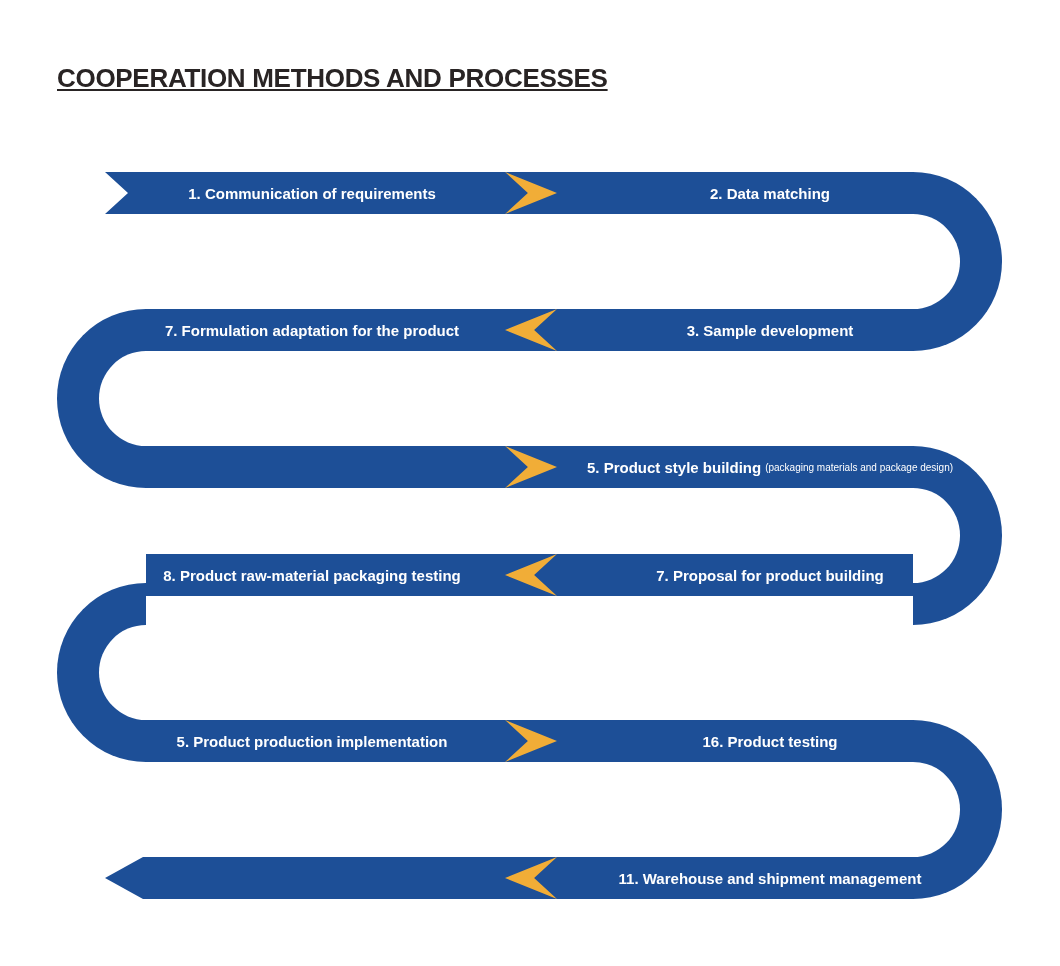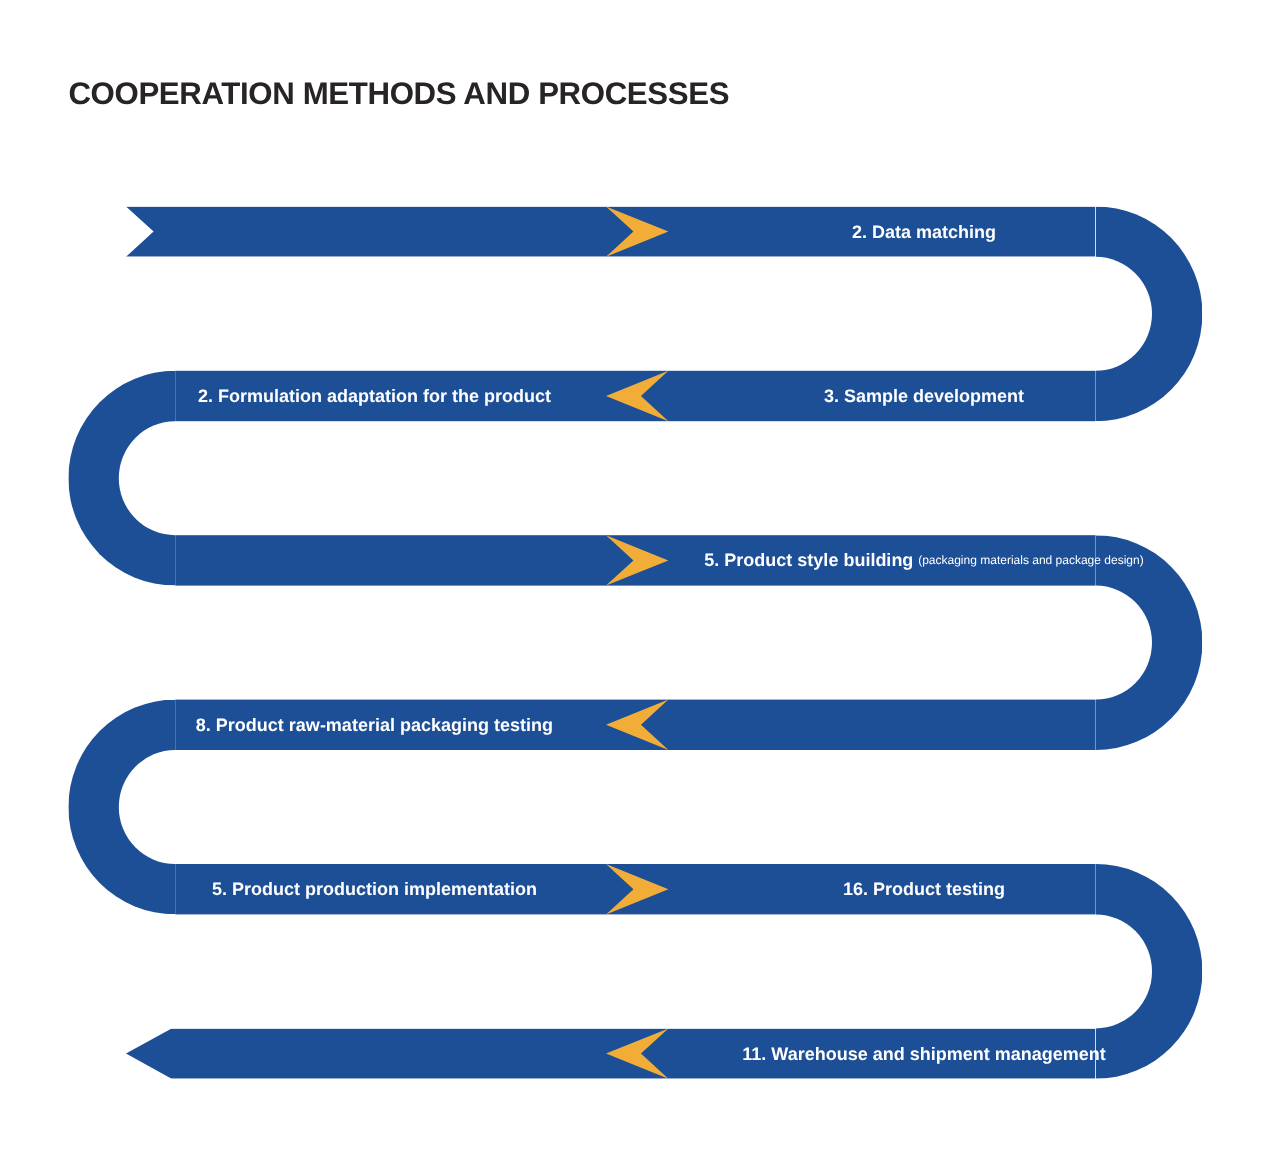--- a/index.html
+++ b/index.html
@@ -5,20 +5,21 @@
   html,body{margin:0;padding:0;background:#fff;}
   .canvas{
     position:relative;width:1060px;height:966px;overflow:hidden;
     background:var(--background,#fff);
     font-family:"Liberation Sans",sans-serif;
   }
   .title{
     position:absolute;left:57px;top:63px;margin:0;
     font-size:26px;font-weight:800;letter-spacing:-0.3px;
     color:var(--title-text,#292424);
+    text-decoration:underline;
   }
   
   .band{position:absolute;height:42px;background:var(--ribbon,#1d4f97);}
   .band.full{left:105px;width:808px;}
   .band.mid{left:146px;width:767px;}
   .band.notch-tail{clip-path:polygon(0 0,100% 0,100% 100%,0 100%,23px 50%);}
   .band.point-head{clip-path:polygon(38px 0,100% 0,100% 100%,38px 100%,0 50%);}
   
   .uturn{position:absolute;box-sizing:border-box;width:89px;height:179px;
          border:42px solid var(--ribbon,#1d4f97);}
@@ -30,21 +31,21 @@
   .chev{position:absolute;left:505px;width:52px;height:42px;background:var(--arrow,#f1ad37);}
   .chev.cr{clip-path:polygon(0 0,100% 50%,0 100%,44% 50%);}
   .chev.cl{clip-path:polygon(100% 0,0 50%,100% 100%,56% 50%);}
   
   .label{position:absolute;height:42px;display:flex;align-items:center;justify-content:center;
          gap:4px;color:var(--label-text,#fff);font-size:15px;font-weight:600;white-space:nowrap;}
   .label.leftlbl{left:118px;width:388px;}
   .label.rightlbl{left:563px;width:374px;margin-left:20px;}
   .label .note{font-size:10px;font-weight:400;}
   
-  .r1{top:172px}.r2{top:309px}.r3{top:446px}.r4{top:583px}.r5{top:720px}.r6{top:857px}
+  .r1{top:172px}.r2{top:309px}.r3{top:446px}.r4{top:554px}.r5{top:720px}.r6{top:857px}
   .u1{top:172px}.u2{top:309px}.u3{top:446px}.u4{top:583px}.u5{top:720px}
 </style>
 </head>
 <body>
 
 <div class="canvas">
   <h1 class="title">COOPERATION METHODS AND PROCESSES</h1>
 
   <div class="band full r1 notch-tail"></div>
   <div class="band mid r2"></div>
@@ -59,29 +60,31 @@
   <div class="uturn leftu  u4"></div>
   <div class="uturn rightu u5"></div>
 
   <div class="chev cr r1"></div>
   <div class="chev cl r2"></div>
   <div class="chev cr r3"></div>
   <div class="chev cl r4"></div>
   <div class="chev cr r5"></div>
   <div class="chev cl r6"></div>
 
+  <div class="label leftlbl r1">1. Communication of requirements</div>
   <div class="label rightlbl r1">2. Data matching</div>
 
-  <div class="label leftlbl r2">2. Formulation adaptation for the product</div>
+  <div class="label leftlbl r2">7. Formulation adaptation for the product</div>
   <div class="label rightlbl r2">3. Sample development</div>
 
   <div class="label rightlbl r3">
     <span>5. Product style building</span>
     <span class="note">(packaging materials and package design)</span>
   </div>
 
   <div class="label leftlbl r4">8. Product raw-material packaging testing</div>
+  <div class="label rightlbl r4">7. Proposal for product  building</div>
 
   <div class="label leftlbl r5">5. Product production implementation</div>
   <div class="label rightlbl r5">16. Product testing</div>
 
   <div class="label rightlbl r6">11. Warehouse and shipment management</div>
 </div>
 
 </body></html>

